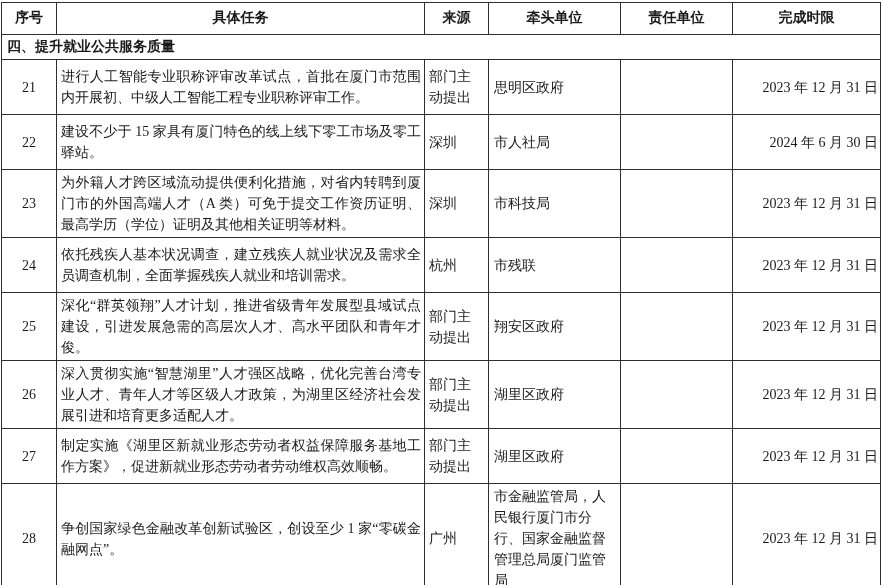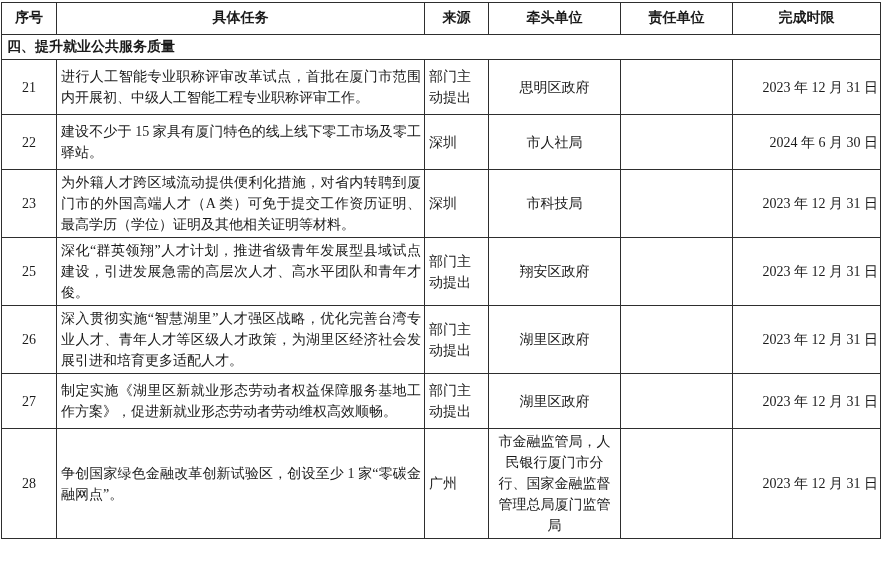--- a/index.html
+++ b/index.html
@@ -62,21 +62,21 @@
   .cell-task {
     text-align: justify;
     text-justify: inter-ideograph;
     padding: 2px 3px 2px 4px;
   }
   .cell-source {
     text-align: left;
     padding: 2px 4px;
   }
   .cell-lead {
-    text-align: center;
+    text-align: left;
     padding: 2px 5px;
     font-family: Liberation Serif, serif;
   }
   .cell-responsible {
     text-align: center;
     padding: 2px 3px;
   }
   .cell-deadline {
     text-align: right;
     padding: 2px 2px;
@@ -128,20 +128,28 @@
         </tr>
         <tr class="task-row">
           <td class="cell-index">23</td>
           <td class="cell-task">为外籍人才跨区域流动提供便利化措施，对省内转聘到厦门市的外国高端人才（A 类）可免于提交工作资历证明、最高学历（学位）证明及其他相关证明等材料。</td>
           <td class="cell-source">深圳</td>
           <td class="cell-lead">市科技局</td>
           <td class="cell-responsible"></td>
           <td class="cell-deadline">2023 年 12 月 31 日</td>
         </tr>
         <tr class="task-row">
+          <td class="cell-index">24</td>
+          <td class="cell-task">依托残疾人基本状况调查，建立残疾人就业状况及需求全员调查机制，全面掌握残疾人就业和培训需求。</td>
+          <td class="cell-source">杭州</td>
+          <td class="cell-lead">市残联</td>
+          <td class="cell-responsible"></td>
+          <td class="cell-deadline">2023 年 12 月 31 日</td>
+        </tr>
+        <tr class="task-row">
           <td class="cell-index">25</td>
           <td class="cell-task">深化“群英领翔”人才计划，推进省级青年发展型县域试点建设，引进发展急需的高层次人才、高水平团队和青年才俊。</td>
           <td class="cell-source">部门主动提出</td>
           <td class="cell-lead">翔安区政府</td>
           <td class="cell-responsible"></td>
           <td class="cell-deadline">2023 年 12 月 31 日</td>
         </tr>
         <tr class="task-row">
           <td class="cell-index">26</td>
           <td class="cell-task">深入贯彻实施“智慧湖里”人才强区战略，优化完善台湾专业人才、青年人才等区级人才政策，为湖里区经济社会发展引进和培育更多适配人才。</td>

